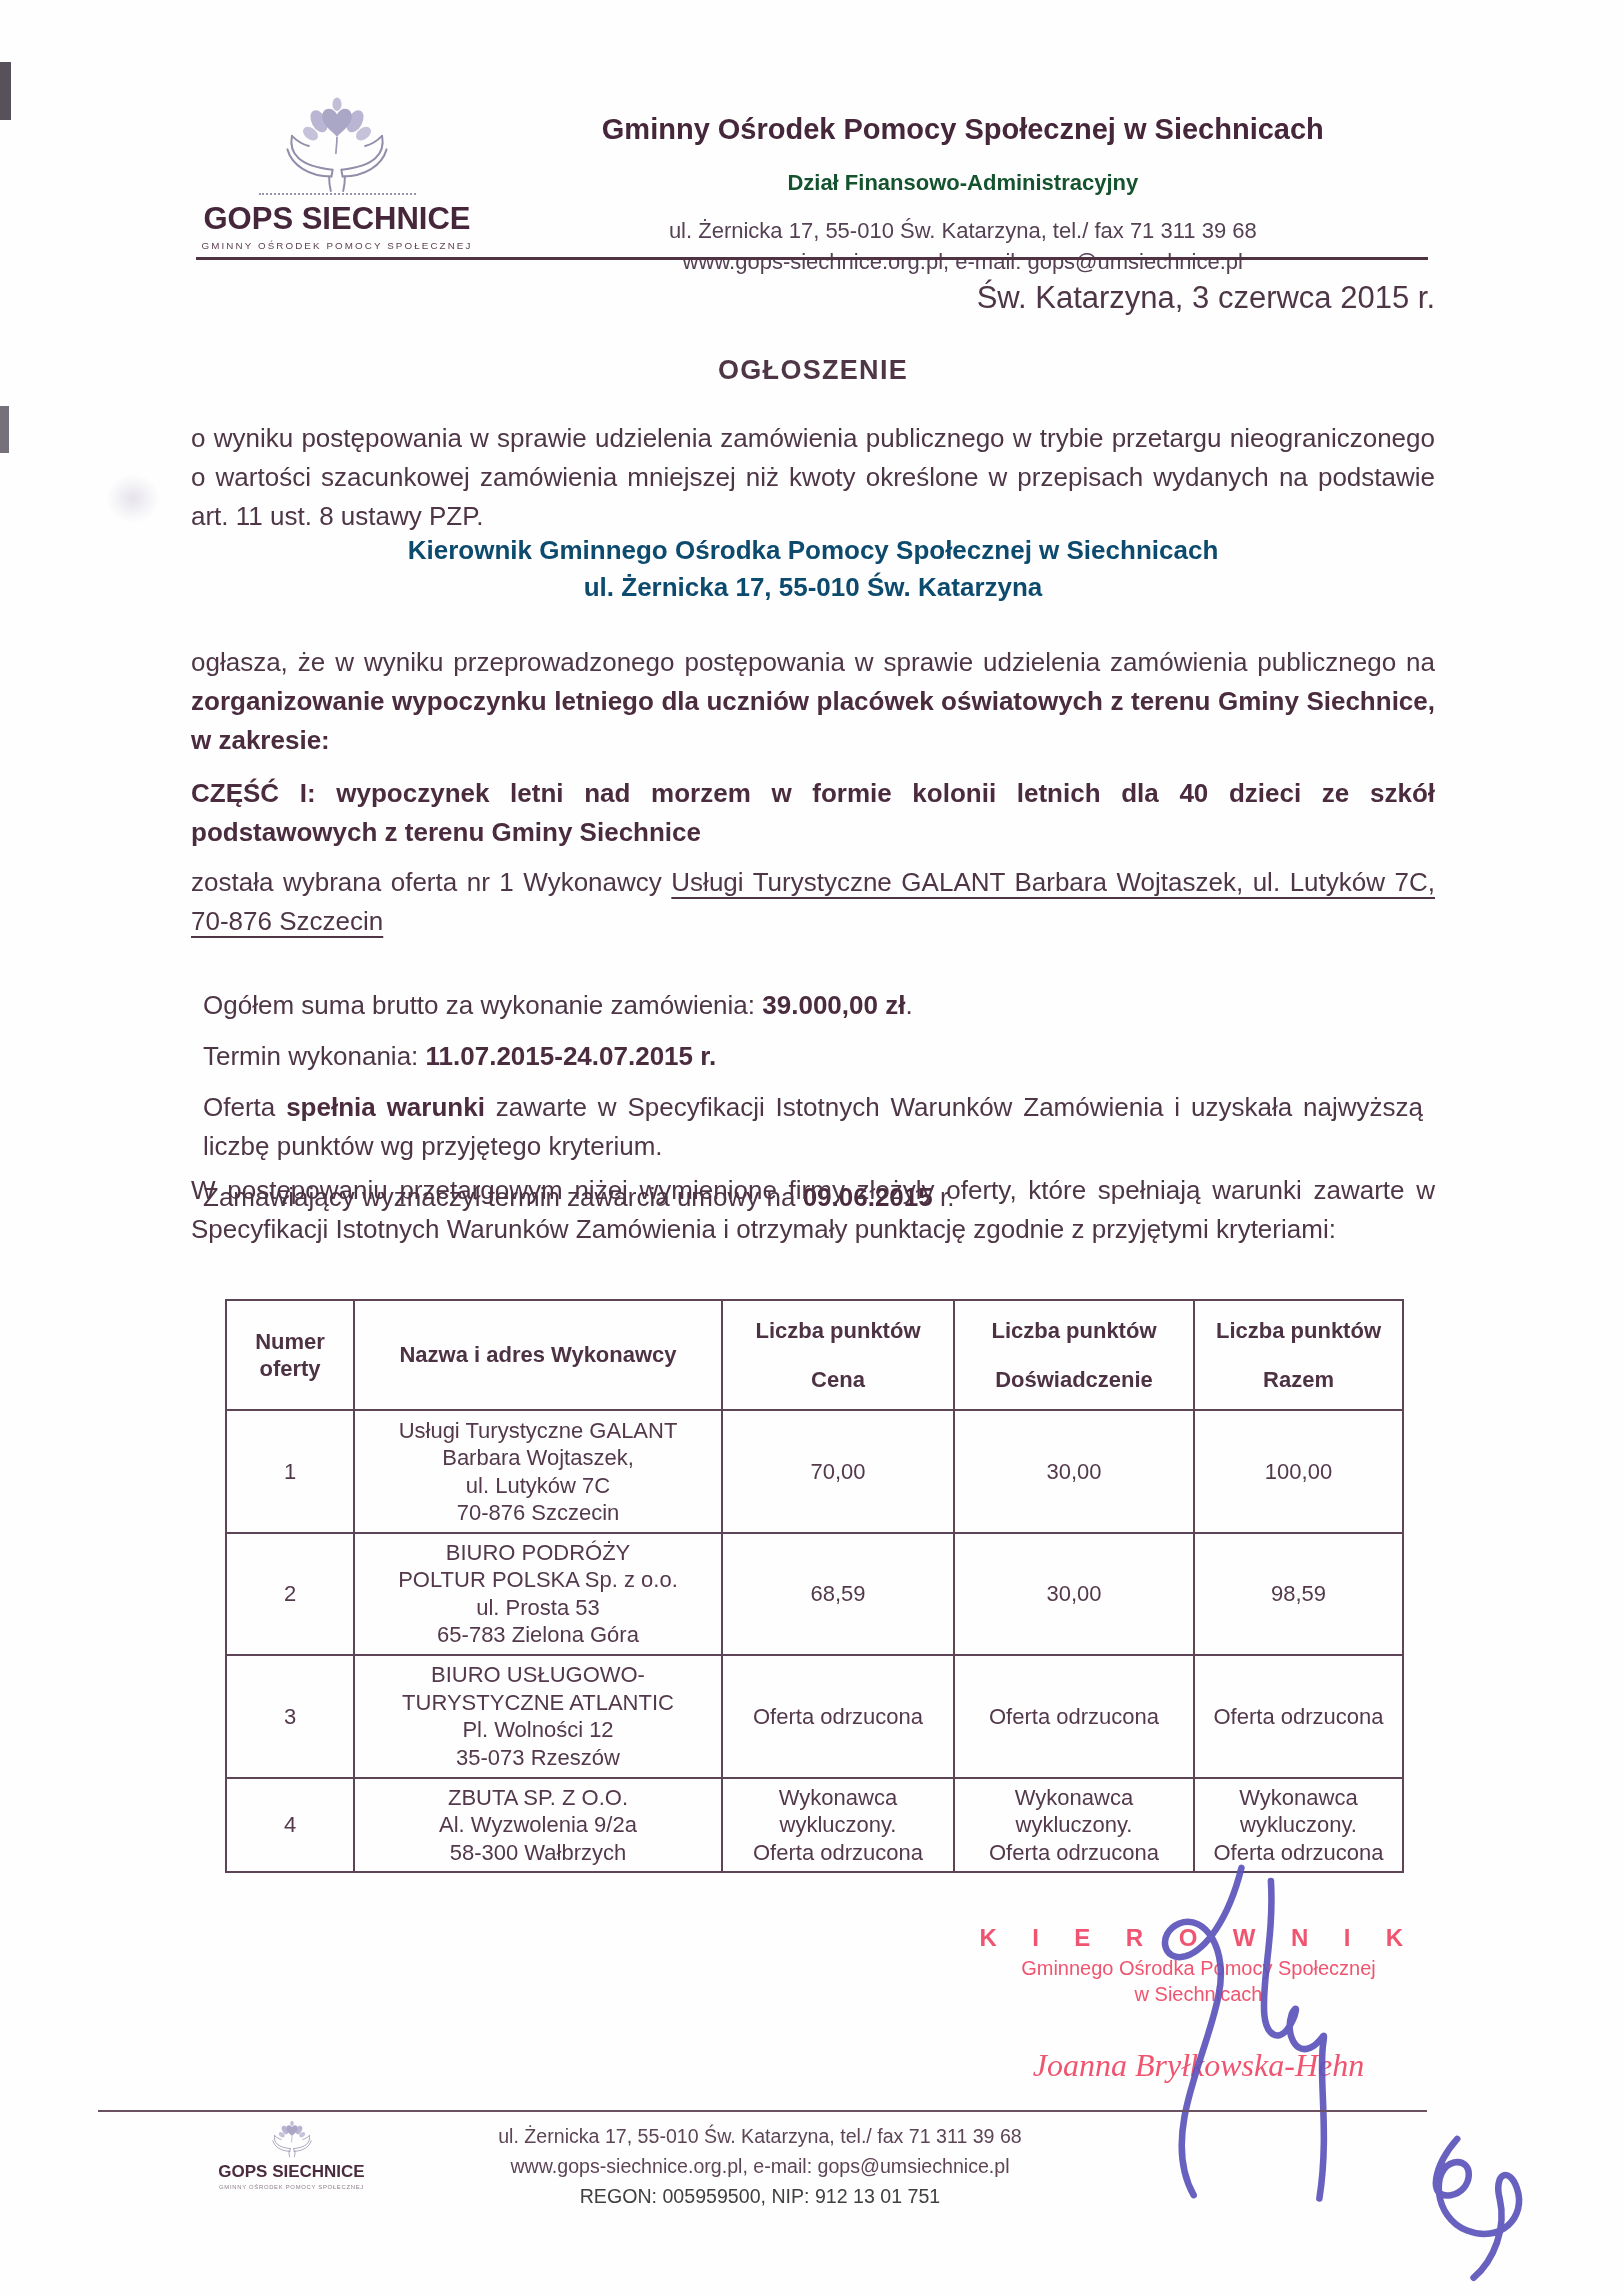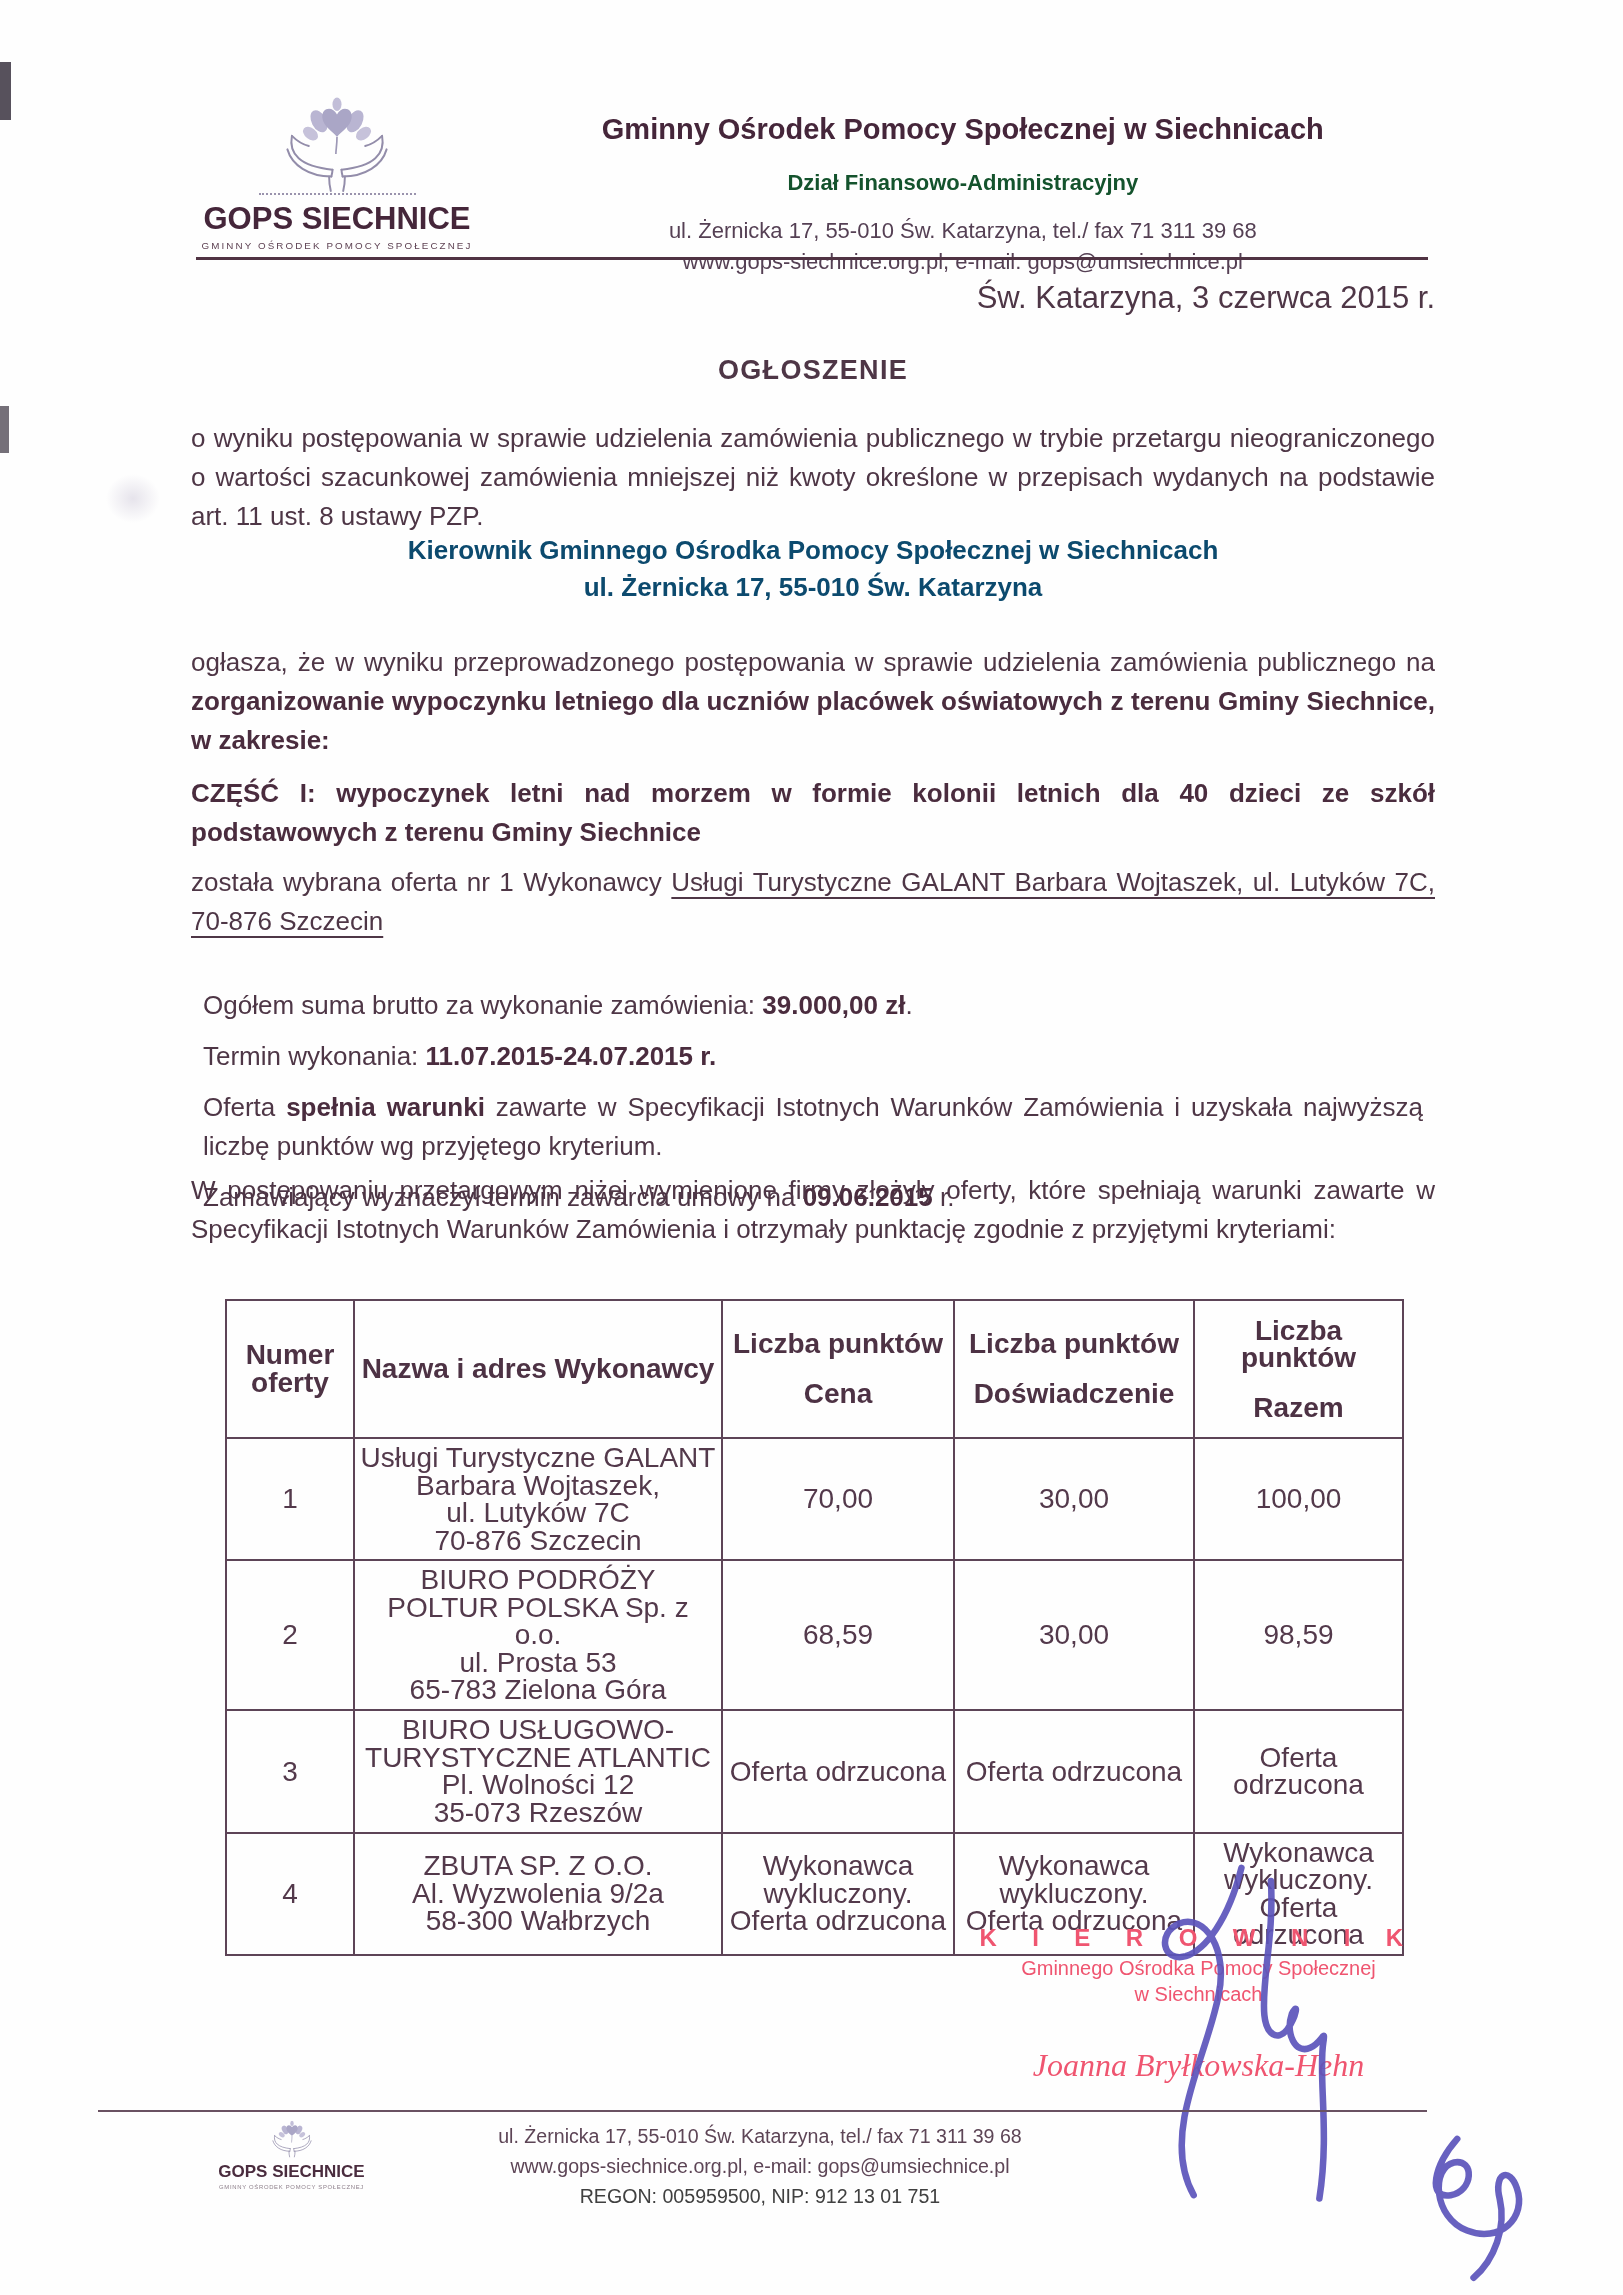--- a/index.html
+++ b/index.html
@@ -41,21 +41,21 @@
   .p3{top:774px;font-weight:bold;color:#4a2c3e;}
   .p4{top:863px;}
   .block{top:974px;}
   .block p{margin:12px;text-align:justify;font-size:26px;line-height:39px;}
   .pfin{top:1171px;}
   .b{font-weight:bold;color:#4a2c3e;}
   .u{text-decoration:underline;text-decoration-thickness:2px;text-underline-offset:5.9px;}
 
   
   table.offers{position:absolute;top:1299px;left:225px;width:1177px;border-collapse:collapse;
-    font-size:28px;color:#53394b;table-layout:fixed;}
+    font-size:22px;color:#53394b;table-layout:fixed;}
   table.offers th,table.offers td{border:2px solid #5d4457;text-align:center;vertical-align:middle;
     padding:5.2px 5.2px;line-height:27.5px;}
   table.offers th{font-weight:bold;padding:15.7px 5.2px;color:#4d3244;}
   table.offers th .sub{display:block;margin-top:22px;font-weight:bold;}
   td.pre,th.pre{white-space:pre-line;}
 
   
   .stamp{position:absolute;left:904px;top:1924px;width:589px;text-align:center;color:var(--stamp,#ef5570);}
   .stamp-l1{font-size:24px;letter-spacing:14.4px;font-weight:bold;}
   .stamp-l2{font-size:20px;margin-top:5.2px;}

